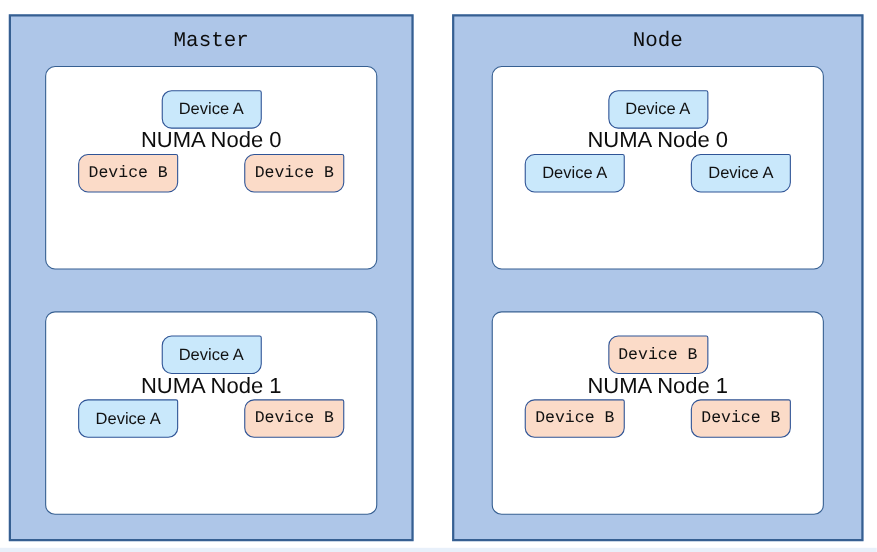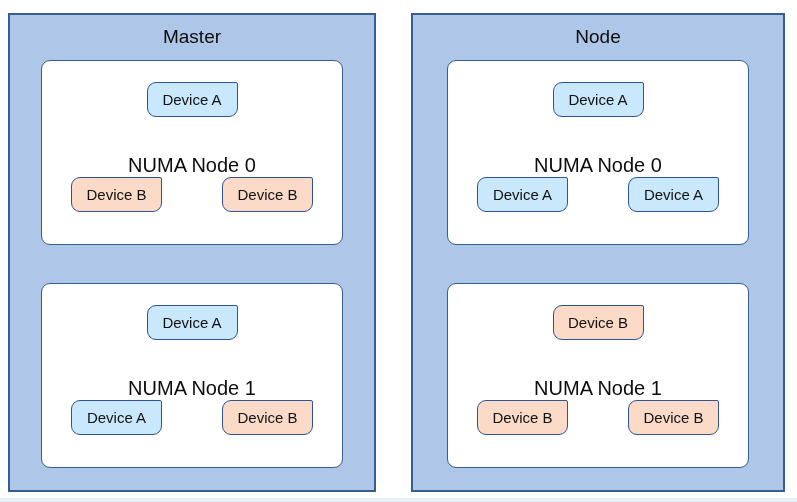--- a/index.html
+++ b/index.html
@@ -28,20 +28,21 @@
 
   .host-title {
     position: absolute;
     top: 9px;
     left: 0;
     right: 0;
     text-align: center;
     font-size: 19px;
     line-height: 26px;
     color: #0d0d0d;
+    font-family: Liberation Mono, monospace;
   }
 
   .numa {
     position: absolute;
     left: 50%;
     transform: translateX(-50%);
     width: 302px;
     height: 185px;
     background: var(--numa-fill, #ffffff);
     border: 1.5px solid var(--numa-border, #365f91);
@@ -61,37 +62,36 @@
   }
   .device-row-bottom {
     display: flex;
     justify-content: space-between;
   }
   .numa-label {
     text-align: center;
     font-size: 20px;
     line-height: 23px;
     color: #0d0d0d;
-    margin-top: 37px;
   }
   .device {
     width: 91px;
     height: 35px;
     display: flex;
     align-items: center;
     justify-content: center;
     font-size: 15px;
     border: 1.4px solid var(--device-border, #2f5496);
     border-radius: 9px 2px 9px 9px;
     box-sizing: border-box;
     background: #eeeeee;
     color: #111111;
   }
   .device[data-type="A"] { background: var(--device-a-fill, #c9e8fb); }
-  .device[data-type="B"] { background: var(--device-b-fill, #fbdbc8); }
+  .device[data-type="B"] { background: var(--device-b-fill, #fbdbc8); font-family: Liberation Mono, monospace; }
 
   .bottom-edge {
     position: absolute;
     left: 0;
     bottom: 0;
     width: 100%;
     height: 4px;
     background: var(--edge-fill, #e8f0fa);
   }
 </style>

